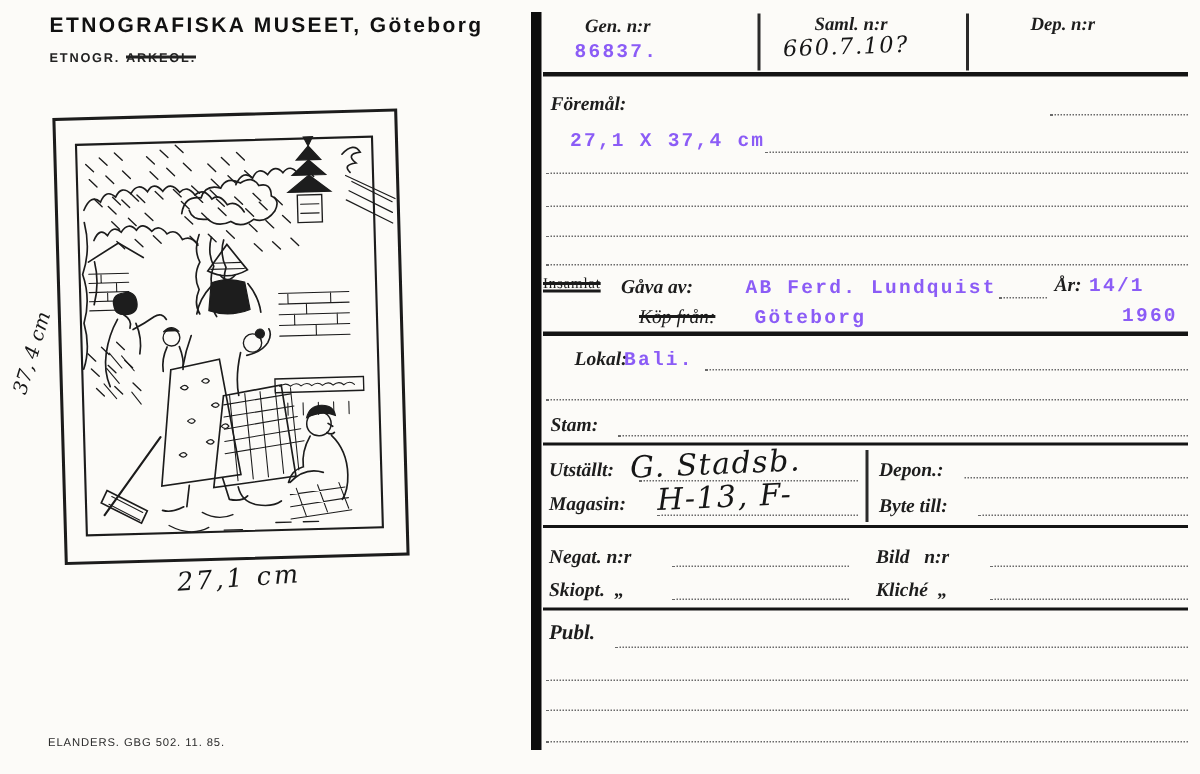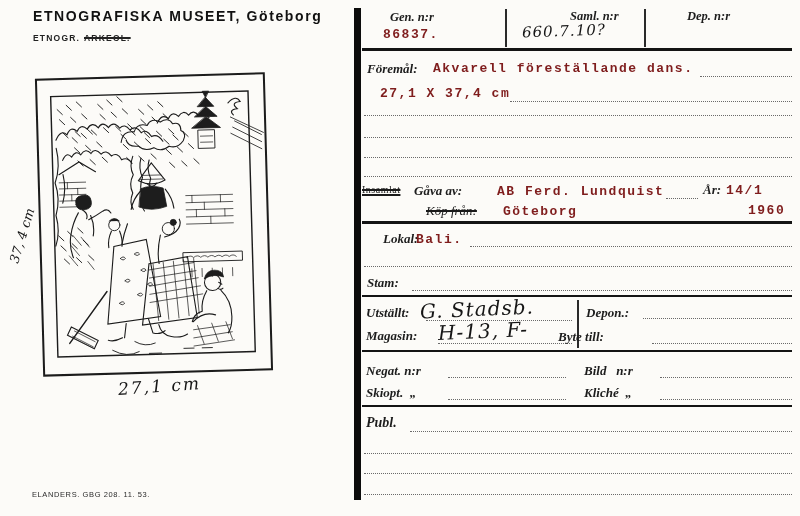--- a/index.html
+++ b/index.html
@@ -23,21 +23,21 @@
   .printer{font-family:"Liberation Sans",sans-serif;font-size:7.5px;
     letter-spacing:.6px;color:#2b2b2b;left:32px;top:490px;}
   
   .bar{left:354px;top:8px;width:7px;height:492px;background:#0c0c0c;}
   .hline{background:#141414;height:3px;left:362px;width:430px;}
   .hline.thin{height:2px;}
   .vsep{width:2px;background:#2a2a2a;}
   .lab{font-style:italic;font-size:13px;color:#1d1d1d;font-weight:bold;}
   .lab.small{font-size:12.5px;}
   .typed{font-family:"Liberation Mono",monospace;font-weight:bold;font-size:13px;
-    letter-spacing:1.5px;color:#7f1d1d;}
+    letter-spacing:1.5px;color:#8b5cf6;}
   .dots{border-bottom:1.6px dotted #6a6a6a;height:0;}
   .pre{white-space:pre;}
   .struckbold{font-weight:normal;font-size:10px;letter-spacing:.5px;
     text-decoration:underline line-through;text-decoration-thickness:1.5px;}
   .strucklab{font-style:italic;font-size:13px;text-decoration:line-through;
     text-decoration-thickness:1.5px;}
   .hand-big{font-size:20px;letter-spacing:1px;transform:rotate(-2.5deg);}
   .hand-mid{font-size:15px;transform:rotate(-2deg);letter-spacing:1px;}
 </style>
 </head>
@@ -133,35 +133,34 @@
 
       <path d="M28,262 L66,212" stroke-width="1.4"></path>
       <path d="M30,246 l26,14 l-4,8 l-26,-14 z"></path>
       <path d="M33,250 l20,11 m-22,-6 l20,11" stroke-width="0.7"></path>
       <path d="M92,262 q10,6 20,2 m-42,6 q14,8 26,2 M140,270 h10 m8,0 h10 m-62,4 h12" stroke-width="0.9"></path>
     </svg>
   </div>
 
   <div class="abs hand dim-v">37, 4 cm</div>
   <div class="abs hand dim-h">27,1 cm</div>
-  <div class="abs printer">ELANDERS. GBG 208. 11. 53.</div>
+  <div class="abs printer">ELANDERS. GBG 502. 11. 85.</div>
 
   <div class="abs bar"></div>
 
   <div class="abs vsep" style="left:505px;top:9px;height:38px;"></div>
   <div class="abs vsep" style="left:644px;top:9px;height:38px;"></div>
   <span class="abs lab small" style="left:390px;top:10px;">Gen. n:r</span>
   <span class="abs typed" style="left:383px;top:27px;">86837.</span>
-  <span class="abs lab small" style="left:570px;top:9px;">Saml. n:r</span>
+  <span class="abs lab small" style="left:543px;top:9px;">Saml. n:r</span>
   <span class="abs hand hand-mid" style="left:522px;top:22px;">660.7.10?</span>
   <span class="abs lab small" style="left:687px;top:9px;">Dep. n:r</span>
   <div class="abs hline" style="top:48px;"></div>
 
   <span class="abs lab" style="left:367px;top:61px;">Föremål:</span>
-  <span class="abs typed" style="left:433px;top:61px;">Akvarell föreställande dans.</span>
   <div class="abs dots" style="left:700px;top:76px;width:92px;"></div>
   <span class="abs typed" style="left:380px;top:86px;">27,1 X 37,4 cm</span>
   <div class="abs dots" style="left:510px;top:101px;width:282px;"></div>
   <div class="abs dots" style="left:364px;top:115px;width:428px;"></div>
   <div class="abs dots" style="left:364px;top:137px;width:428px;"></div>
   <div class="abs dots" style="left:364px;top:157px;width:428px;"></div>
   <div class="abs dots" style="left:364px;top:176px;width:428px;"></div>
 
   <span class="abs struckbold" style="left:362px;top:184px;">Insamlat</span>
   <span class="abs lab" style="left:414px;top:183px;">Gåva av:</span>
@@ -184,21 +183,21 @@
 
   <div class="abs vsep" style="left:577px;top:300px;height:48px;"></div>
   <span class="abs lab" style="left:366px;top:305px;">Utställt:</span>
   <span class="abs hand hand-big" style="left:420px;top:297px;">G. Stadsb.</span>
   <div class="abs dots" style="left:426px;top:320px;width:146px;"></div>
   <span class="abs lab" style="left:366px;top:328px;">Magasin:</span>
   <span class="abs hand hand-big" style="left:438px;top:319px;">H-13, F-</span>
   <div class="abs dots" style="left:438px;top:343px;width:134px;"></div>
   <span class="abs lab" style="left:586px;top:305px;">Depon.:</span>
   <div class="abs dots" style="left:643px;top:318px;width:149px;"></div>
-  <span class="abs lab" style="left:558px;top:329px;">Byte till:</span>
+  <span class="abs lab" style="left:586px;top:329px;">Byte till:</span>
   <div class="abs dots" style="left:652px;top:343px;width:140px;"></div>
   <div class="abs hline thin" style="top:350px;"></div>
 
   <span class="abs lab" style="left:366px;top:363px;">Negat. n:r</span>
   <div class="abs dots" style="left:448px;top:377px;width:118px;"></div>
   <span class="abs lab pre" style="left:584px;top:363px;">Bild   n:r</span>
   <div class="abs dots" style="left:660px;top:377px;width:132px;"></div>
   <span class="abs lab pre" style="left:366px;top:385px;">Skiopt.  „</span>
   <div class="abs dots" style="left:448px;top:399px;width:118px;"></div>
   <span class="abs lab pre" style="left:584px;top:385px;">Kliché  „</span>

